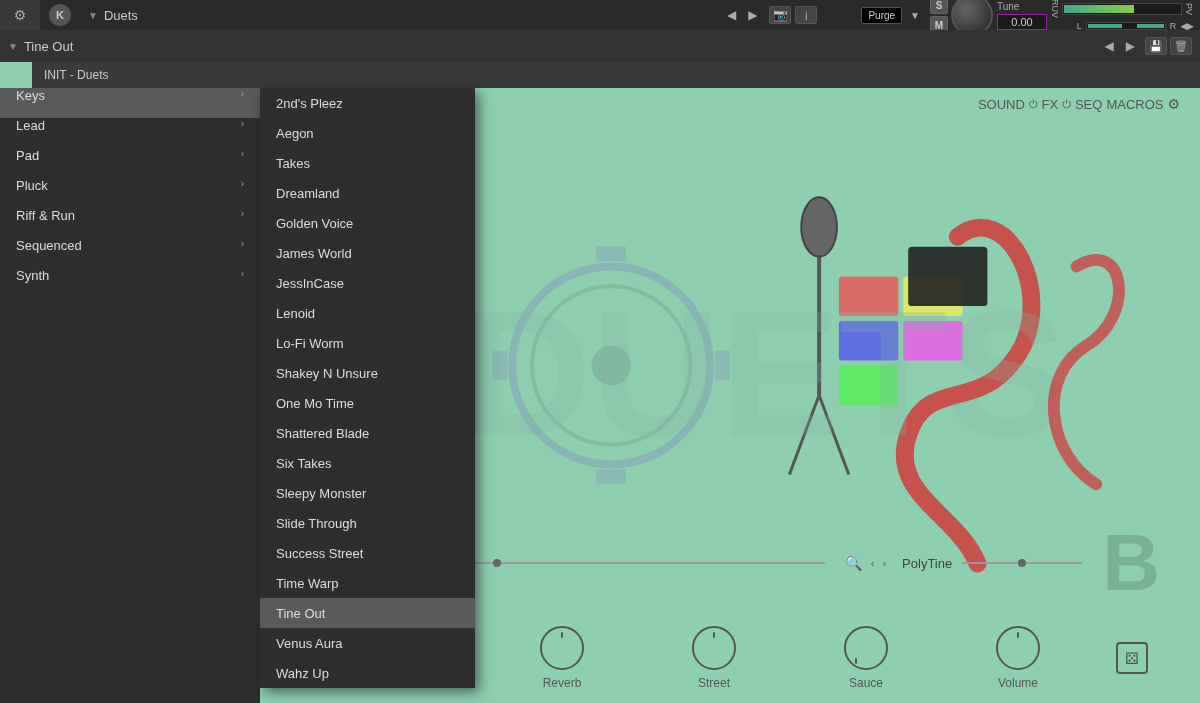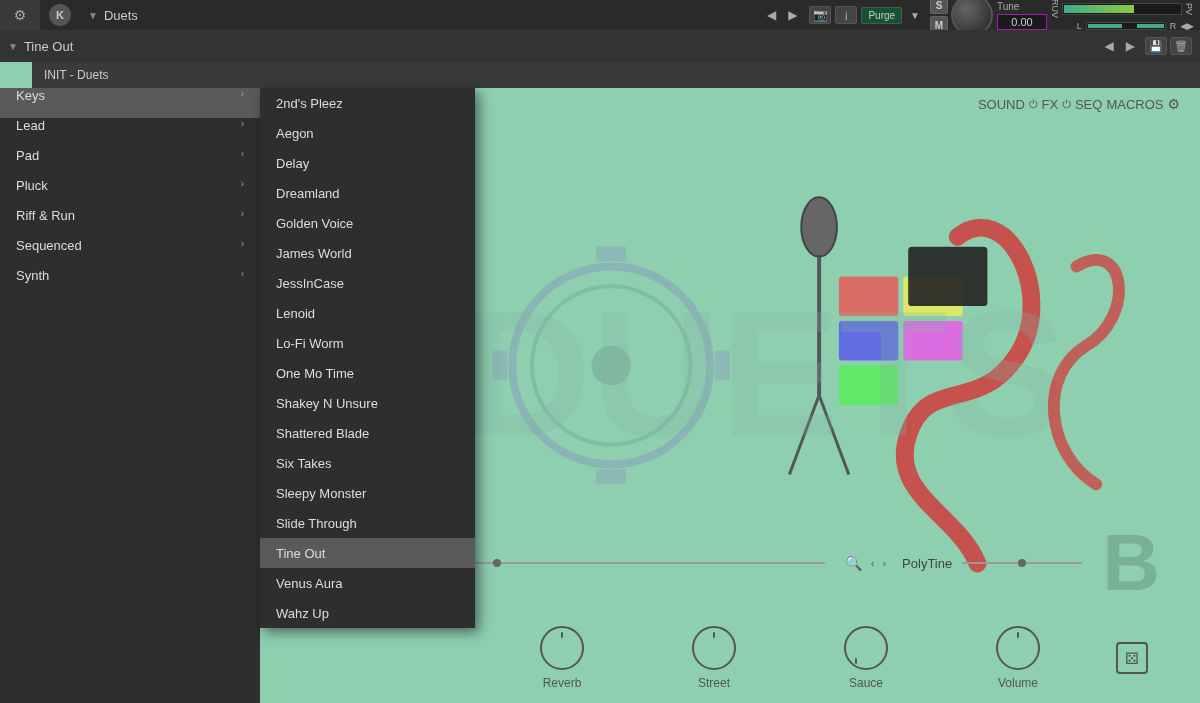--- a/index.html
+++ b/index.html
@@ -92,27 +92,28 @@
       border: 1px solid #555;
       border-radius: 2px;
       display: flex;
       align-items: center;
       justify-content: center;
       color: #aaa;
       font-size: 10px;
       cursor: pointer;
     }
     .purge-btn {
-      background: #14532d;
+      background: #000000;
       border: 1px solid #555;
       border-radius: 2px;
       color: #ccc;
       font-size: 10px;
       padding: 2px 6px;
       cursor: pointer;
+      margin-left: 40px;
     }
     .right-controls {
       display: flex;
       align-items: center;
       gap: 3px;
       padding-right: 6px;
     }
     .s-btn, .m-btn {
       width: 18px;
       height: 18px;
@@ -546,33 +547,35 @@
     </div>
     <div class="category-item">
       <span>Synth</span>
       <span class="chevron-right">›</span>
     </div>
   </div>
 
   <div class="submenu" id="submenu">
       <div class="submenu-item">2nd's Pleez</div>
       <div class="submenu-item">Aegon</div>
-      <div class="submenu-item">Delay</div>
+      <div class="submenu-item">Takes</div>
       <div class="submenu-item">Dreamland</div>
       <div class="submenu-item">Golden Voice</div>
       <div class="submenu-item">James World</div>
       <div class="submenu-item">JessInCase</div>
       <div class="submenu-item">Lenoid</div>
       <div class="submenu-item">Lo-Fi Worm</div>
+      <div class="submenu-item">Shakey N Unsure</div>
       <div class="submenu-item">One Mo Time</div>
-      <div class="submenu-item">Shakey N Unsure</div>
       <div class="submenu-item">Shattered Blade</div>
       <div class="submenu-item">Six Takes</div>
       <div class="submenu-item">Sleepy Monster</div>
       <div class="submenu-item">Slide Through</div>
+      <div class="submenu-item">Success Street</div>
+      <div class="submenu-item">Time Warp</div>
       <div class="submenu-item selected">Tine Out</div>
       <div class="submenu-item">Venus Aura</div>
       <div class="submenu-item">Wahz Up</div>
     </div>
 
   <div class="main-nav">
     <span class="nav-item">SOUND</span>
     <span class="nav-item">
       <span class="power-icon">⏻</span>
       <span>FX</span>

